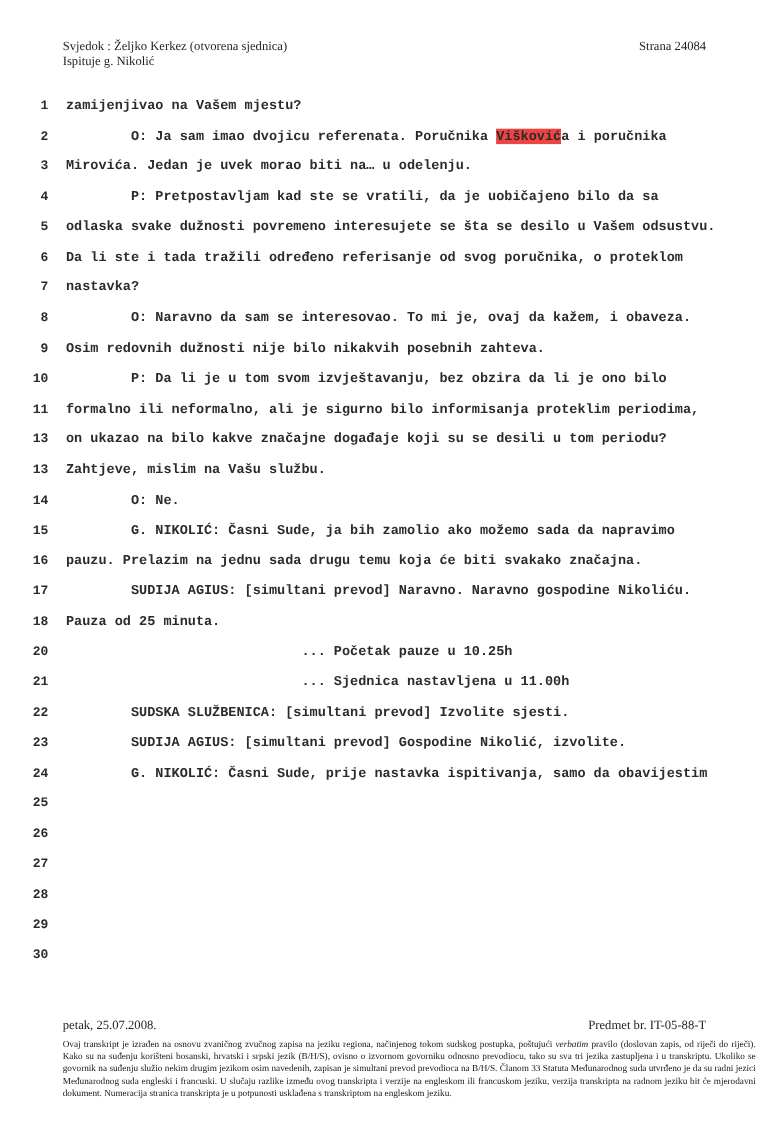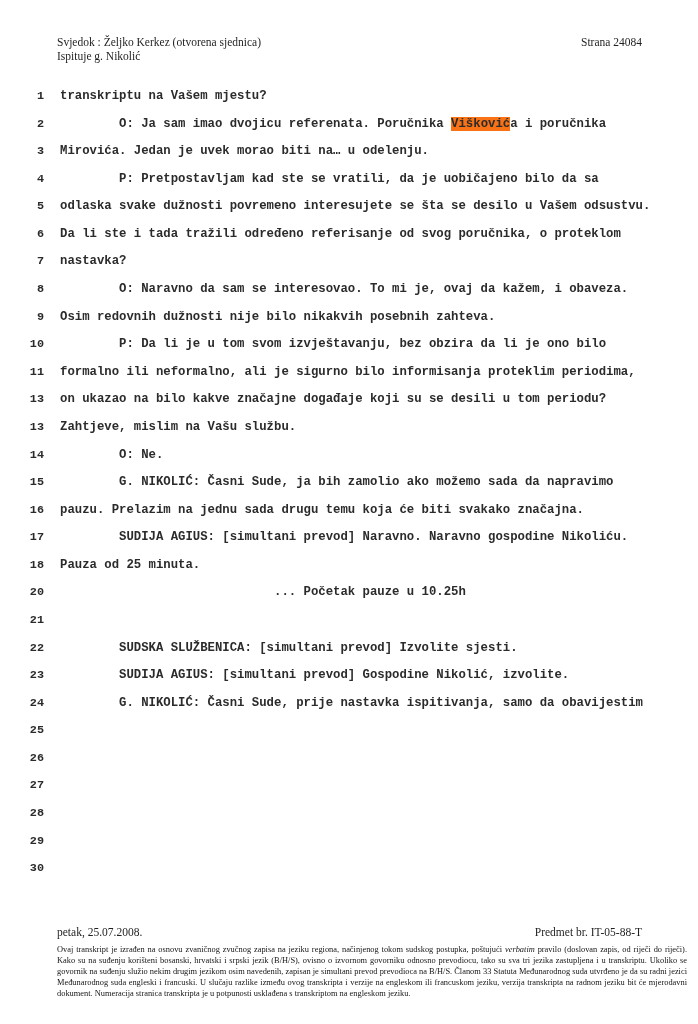--- a/index.html
+++ b/index.html
@@ -42,25 +42,25 @@
     <div class="hdr-left">
       <div>Svjedok : Željko Kerkez (otvorena sjednica)</div>
       <div>Ispituje g. Nikolić</div>
     </div>
     <div class="hdr-right">Strana 24084</div>
   </div>
 
   <div class="transcript" id="transcript-lines">
       <div class="line">
         <span class="num">1</span>
-        <span class="txt">transkriptu na Vašem mjestu?</span>
+        <span class="txt">zamijenjivao na Vašem mjestu?</span>
       </div>
       <div class="line">
         <span class="num">2</span>
-        <span class="txt">        O: Ja sam imao dvojicu referenata. Poručnika <mark style="background-color: #f97316;">Višković</mark>a i poručnika</span>
+        <span class="txt">        O: Ja sam imao dvojicu referenata. Poručnika <mark style="background-color: #ef4444;">Višković</mark>a i poručnika</span>
       </div>
       <div class="line">
         <span class="num">3</span>
         <span class="txt">Mirovića. Jedan je uvek morao biti na… u odelenju.</span>
       </div>
       <div class="line">
         <span class="num">4</span>
         <span class="txt">        P: Pretpostavljam kad ste se vratili, da je uobičajeno bilo da sa</span>
       </div>
       <div class="line">
@@ -118,20 +118,21 @@
       <div class="line">
         <span class="num">18</span>
         <span class="txt">Pauza od 25 minuta.</span>
       </div>
       <div class="line">
         <span class="num">20</span>
         <span class="txt">                             ... Početak pauze u 10.25h</span>
       </div>
       <div class="line">
         <span class="num">21</span>
+        <span class="txt">                             ... Sjednica nastavljena u 11.00h</span>
       </div>
       <div class="line">
         <span class="num">22</span>
         <span class="txt">        SUDSKA SLUŽBENICA: [simultani prevod] Izvolite sjesti.</span>
       </div>
       <div class="line">
         <span class="num">23</span>
         <span class="txt">        SUDIJA AGIUS: [simultani prevod] Gospodine Nikolić, izvolite.</span>
       </div>
       <div class="line">

